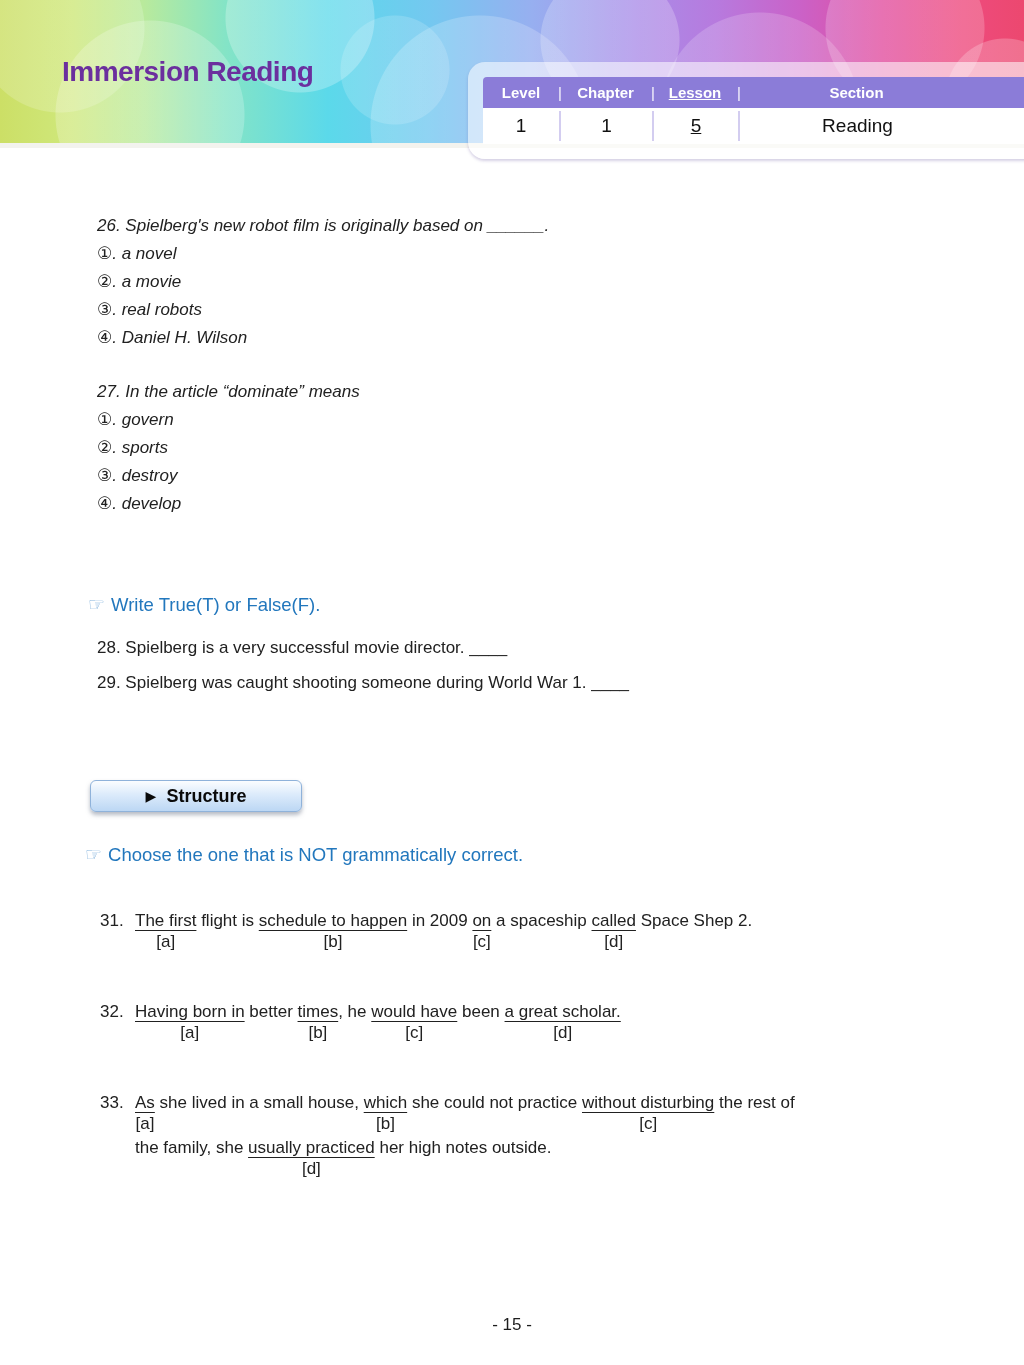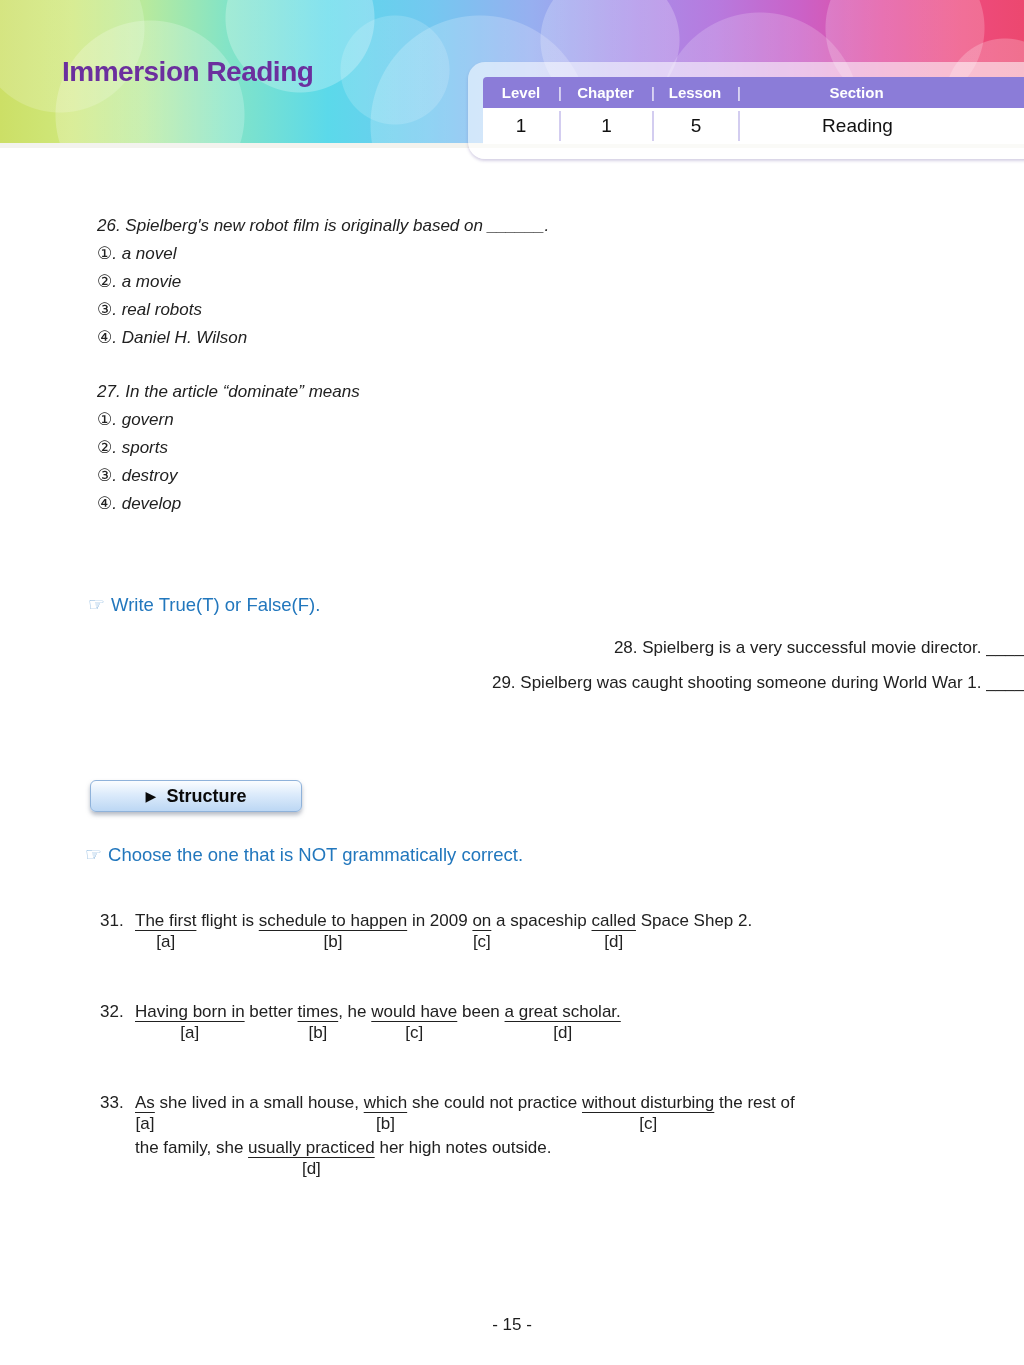--- a/index.html
+++ b/index.html
@@ -38,37 +38,37 @@
   .info-head {
     display:flex; height:31px; align-items:center;
     background:#8b7cd8; border-radius:4px 4px 0 0;
     color:#ffffff; font-weight:700; font-size:15px;
   }
   .info-body {
     display:flex; height:36px; align-items:center;
     background:#ffffff; font-size:19px; color:#111111;
   }
   .cell { text-align:center; position:relative; }
-  .c0 { width:76px; } .c1 { width:93px; } .c2 { width:86px; } .c3 { width:237px; }
+  .c0 { width:76px; } .c1 { width:93px; } .c2 { width:86px;text-decoration:underline; } .c3 { width:237px; }
   .pipe { position:absolute; right:-3px; top:0; font-weight:400; color:rgba(255,255,255,0.95); }
   .info-body .cell + .cell { border-left:2px solid #d3cdf0; height:30px; line-height:30px; }
   .info-body .cell { height:30px; line-height:30px; }
 
   
   .mcq { margin-left:97px; line-height:28px;font-style:italic; }
   .mcq-first { margin-top:64px; }
   .mcq + .mcq { margin-top:26px; }
   .mcq-text, .mcq-opt { white-space:pre; }
 
   .tf-heading, .instruction {
     color:#2277bd; font-size:18.5px;
   }
   .tf-heading { margin:72px 0 10px 88px; line-height:30px; }
   .pointer { color:#86b4dd; font-size:19px; margin-right:6px; }
-  .tf-list { margin-left:97px;text-align:right; }
+  .tf-list { margin-left:97px; }
   .tf-item { line-height:35px; white-space:pre; }
 
   .structure-btn {
     display:flex; align-items:center; justify-content:center; gap:10px;
     margin:80px 0 0 90px; width:212px; height:32px;
     border:1px solid #8fb2da; border-radius:6px;
     background:linear-gradient(#fbfdff,#dcebfb 45%,#bcd7f4);
     box-shadow:0 3px 4px rgba(110,120,140,0.5);
     font-size:18px; font-weight:700; color:#0a0a0a; cursor:pointer;
   }

